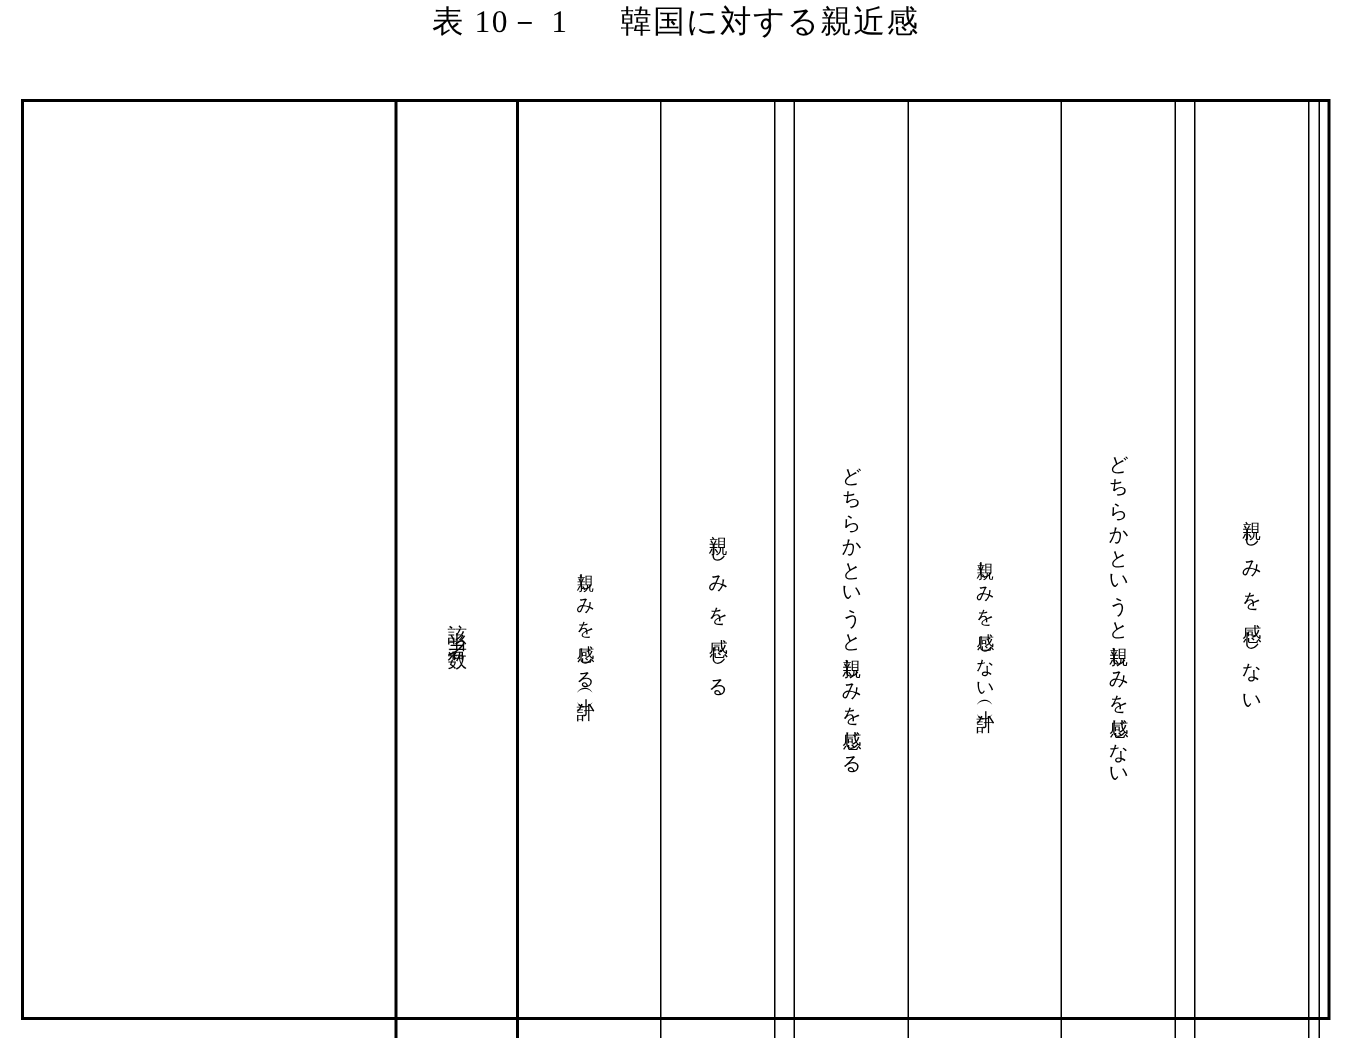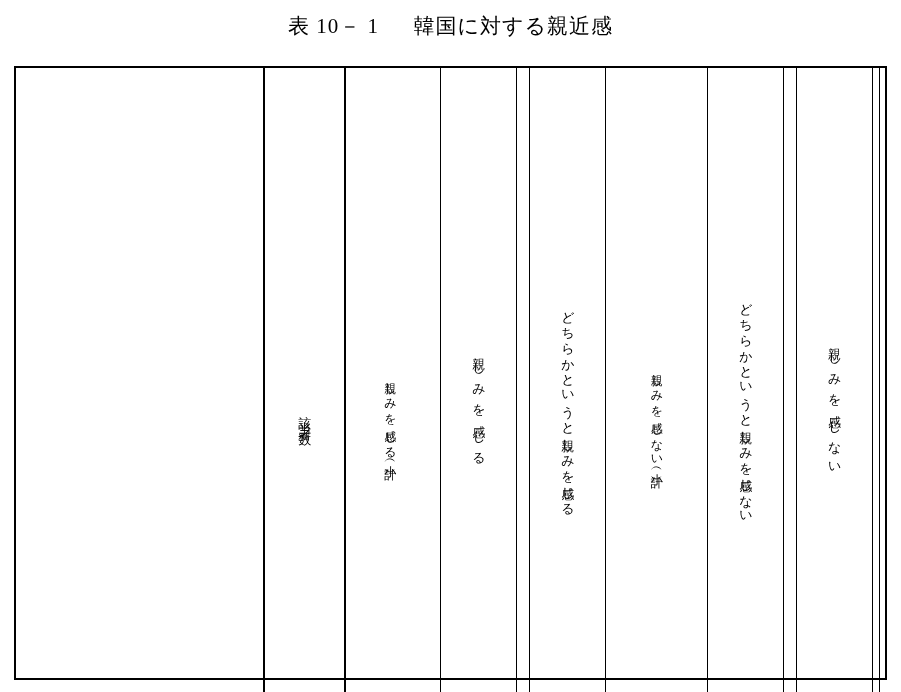--- a/index.html
+++ b/index.html
@@ -12,21 +12,20 @@
     height: 692px;
     font-family: "Liberation Serif", "DejaVu Serif", serif;
     color: #000000;
     position: relative;
     overflow: hidden;
   }
   #title {
     text-align: center;
     font-size: 21px;
     letter-spacing: 1px;
-    padding-top: 12px;
     padding-bottom: 10px;
     font-family: "Liberation Serif", "DejaVu Serif", serif;
   }
   .table-wrap {
     position: absolute;
     left: 14px;
     top: 66px;
     width: 873px;
     height: 614px;
     border: 2px solid #000;

